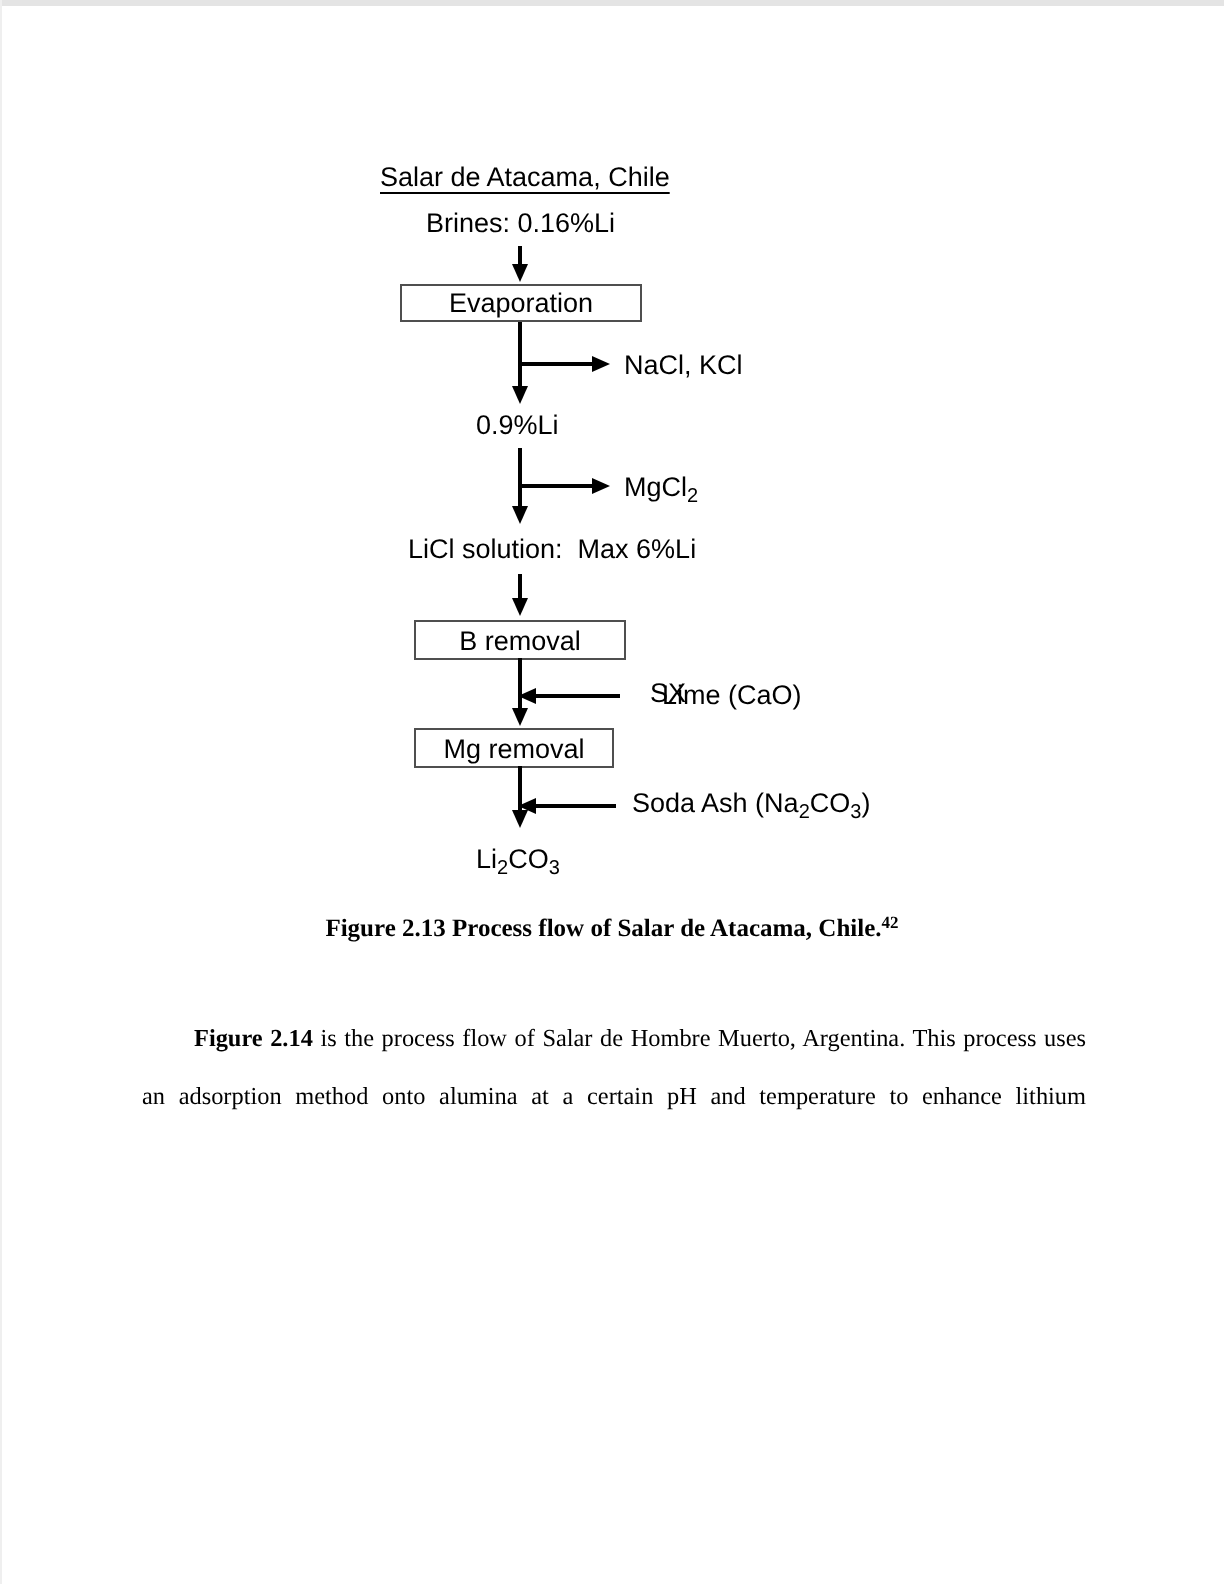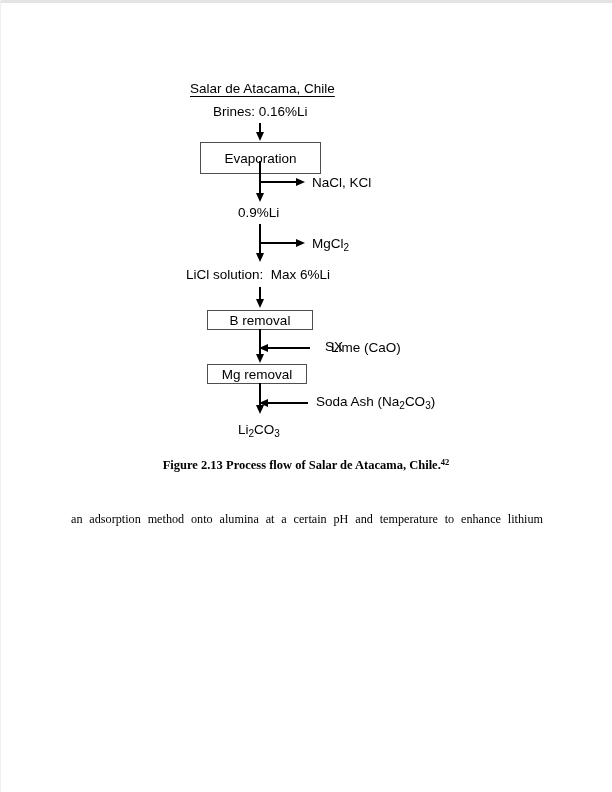--- a/index.html
+++ b/index.html
@@ -106,39 +106,39 @@
 
   <div class="abs" style="left:0;top:0;width:612px;height:450px;">
 
     <div class="dlabel dtitle" style="left:190px; top:81px;">Salar de Atacama, Chile</div>
 
     <div class="dlabel" style="left:213px; top:104px;">Brines: 0.16%Li</div>
 
     <div class="vline" style="left:258.75px; top:123px; height:10px;"></div>
     <div class="arr-d" style="left:255.5px; top:132px;"></div>
 
-    <div class="dbox" style="left:200px; top:142px; width:121px; height:32px;">
+    <div class="dbox" style="left:200px; top:142px; width:121px; height:19px;">
       <span>Evaporation</span>
     </div>
 
     <div class="vline" style="left:258.75px; top:161px; height:33px;"></div>
     <div class="arr-d" style="left:255.5px; top:193px;"></div>
     <div class="hline" style="left:259px; top:180.75px; width:38px;"></div>
     <div class="arr-r" style="left:296px; top:177.5px;"></div>
     <div class="dlabel" style="left:312px; top:175px;">NaCl, KCl</div>
 
     <div class="dlabel" style="left:238px; top:205px;">0.9%Li</div>
 
     <div class="vline" style="left:258.75px; top:224px; height:30px;"></div>
     <div class="arr-d" style="left:255.5px; top:253px;"></div>
     <div class="hline" style="left:259px; top:241.75px; width:38px;"></div>
     <div class="arr-r" style="left:296px; top:238.5px;"></div>
     <div class="dlabel" style="left:312px; top:236px;"><span>MgCl</span><sub>2</sub></div>
 
-    <div class="dlabel" style="left:186px; top:267px;">LiCl solution:  Max 6%Li</div>
+    <div class="dlabel" style="left:204px; top:267px;">LiCl solution:  Max 6%Li</div>
 
     <div class="vline" style="left:258.75px; top:287px; height:13px;"></div>
     <div class="arr-d" style="left:255.5px; top:299px;"></div>
 
     <div class="dbox" style="left:207px; top:310px; width:106px; height:20px;">
       <span>B removal</span>
     </div>
     <div class="dlabel" style="left:325px; top:313px;margin-top:26px;">SX</div>
 
     <div class="vline" style="left:258.75px; top:329px; height:26px;"></div>
@@ -158,17 +158,18 @@
     <div class="dlabel" style="left:316px; top:394px;"><span>Soda Ash (Na</span><sub>2</sub><span>CO</span><sub>3</sub><span>)</span></div>
 
     <div class="dlabel" style="left:238px; top:422px;"><span>Li</span><sub>2</sub><span>CO</span><sub>3</sub></div>
   </div>
 
   <div class="caption-row">
     <span class="caption"><span>Figure 2.13 Process flow of Salar de Atacama, Chile.</span><sup>42</sup></span>
   </div>
 
   <div class="para">
+    <div class="jl l1"><span class="bold">Figure 2.14</span><span> is the process flow of Salar de Hombre Muerto, Argentina. This process uses</span></div>
     <div class="jl">an adsorption method onto alumina at a certain pH and temperature to enhance lithium</div>
   </div>
 
   <div class="folio">- 25 -</div>
 </div>
 
 </body></html>

